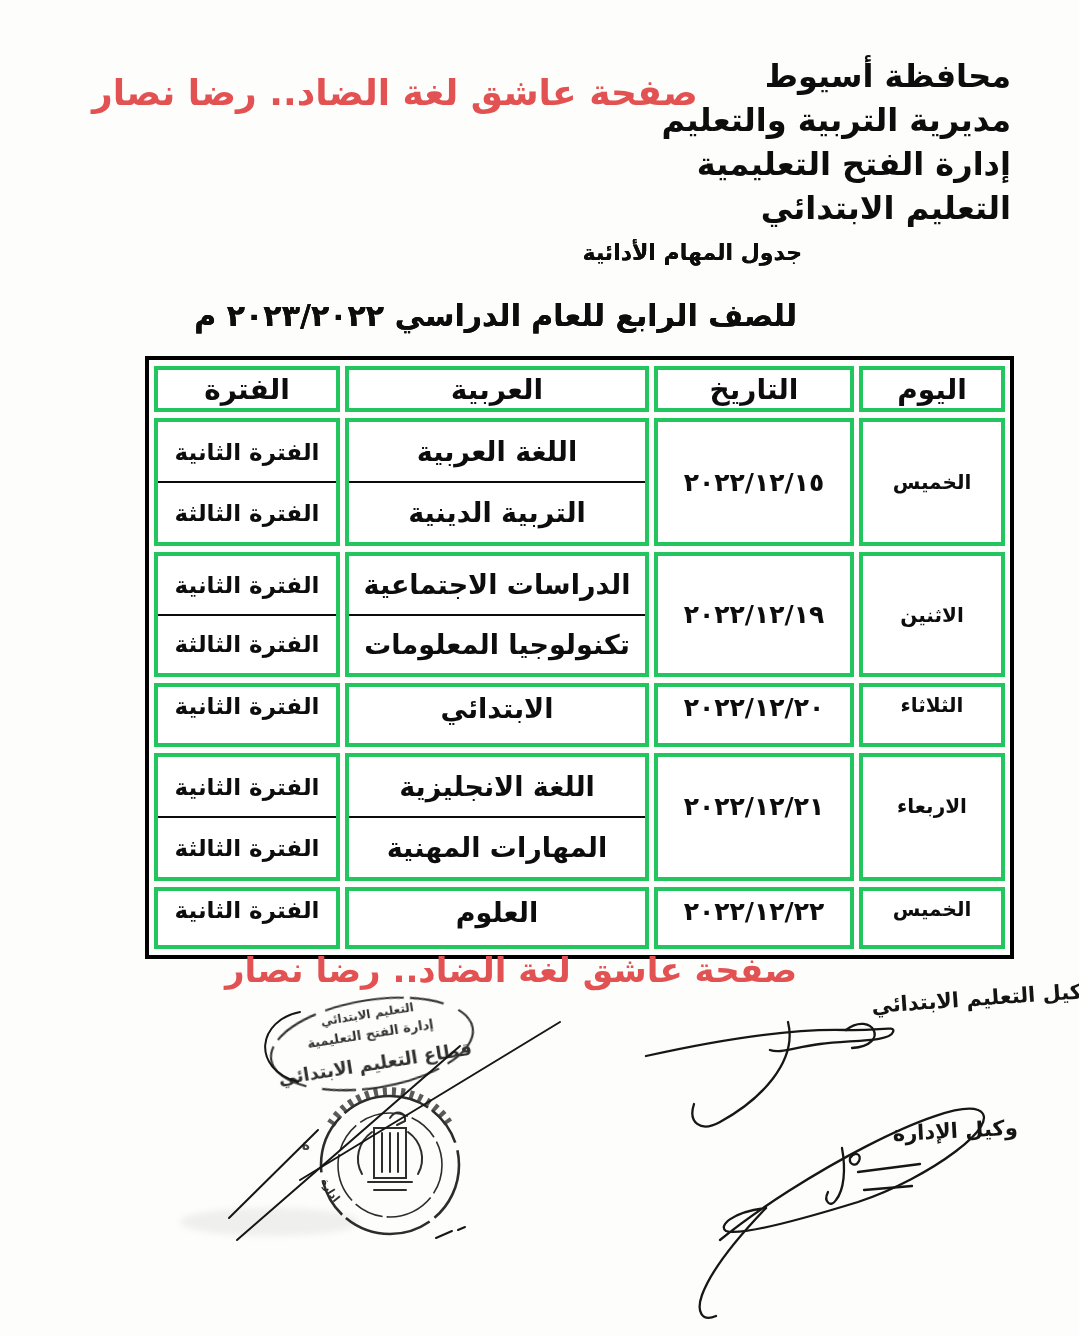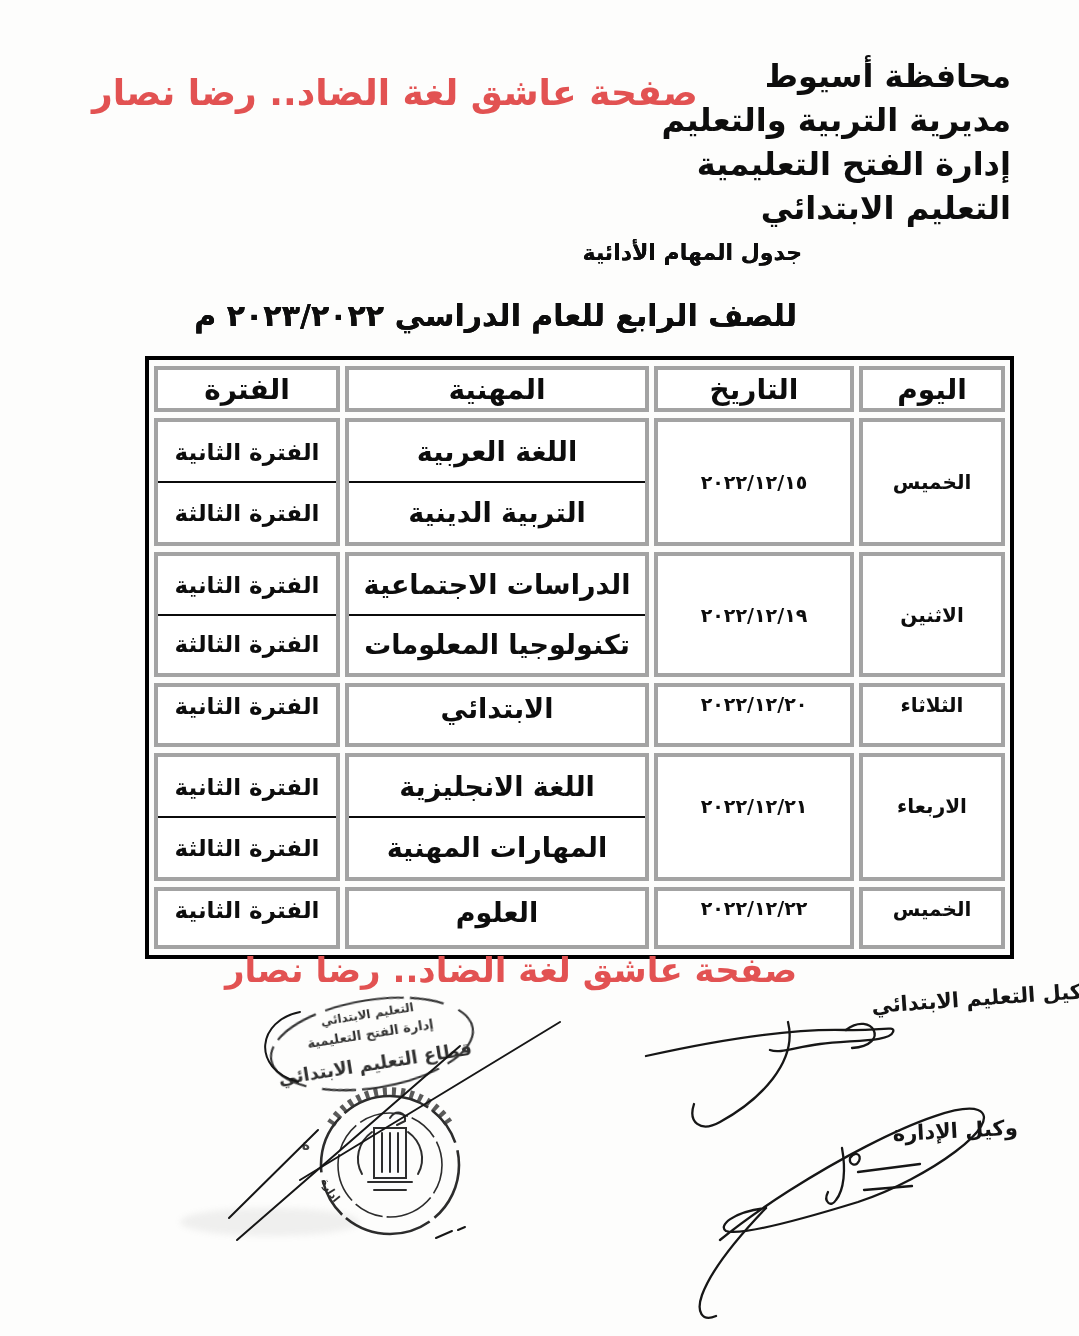--- a/index.html
+++ b/index.html
@@ -51,36 +51,36 @@
   .tbl-wrap{position:absolute;left:145px;top:356px;z-index:1;}
   table.sched{
     border-collapse:separate;
     border-spacing:5px 6px;
     border:4px solid #000;
     table-layout:fixed;
     width:869px;
     background:transparent;
   }
   table.sched td,table.sched th{
-    border:4px solid #a3a3a3;
+    border:4px solid #22c55e;
     box-sizing:border-box;
     background:#fff;
     text-align:center;
     vertical-align:middle;
     font-weight:700;
     padding:0;
     overflow:hidden;
   }
   th.hcell{height:46px;font-size:28px;}
   tr.r-tall td{height:128px;}
   tr.r2 td{height:125px;}
   tr.r-short td{height:64px;}
   tr.r5 td{height:62px;}
   td.day{font-size:20px;}
-  td.date{font-size:19px;letter-spacing:3px;white-space:nowrap;}
+  td.date{font-size:25px;letter-spacing:3px;white-space:nowrap;}
   td.subj{font-size:27px;}
   td.per{font-size:23px;}
   
   .split{display:flex;flex-direction:column;height:100%;}
   .half{
     flex:1;display:flex;align-items:center;justify-content:center;
     box-sizing:border-box;
   }
   .half.hb{border-bottom:2px solid #0b0b0b;}
   
@@ -124,21 +124,21 @@
       <colgroup>
         <col style="width:146px">
           <col style="width:200px">
           <col style="width:304px">
           <col style="width:186px">
       </colgroup>
       <tbody>
           <tr>
         <th class="hcell">اليوم</th>
         <th class="hcell">التاريخ</th>
-        <th class="hcell">المهنية</th>
+        <th class="hcell">العربية</th>
         <th class="hcell">الفترة</th>
       </tr>
 
       <tr class="r-tall">
         <td class="day">الخميس</td>
         <td class="date">٢٠٢٢/١٢/١٥</td>
         <td class="subj">
           <div class="split">
             <div class="half hb">اللغة العربية</div>
             <div class="half">التربية الدينية</div>

